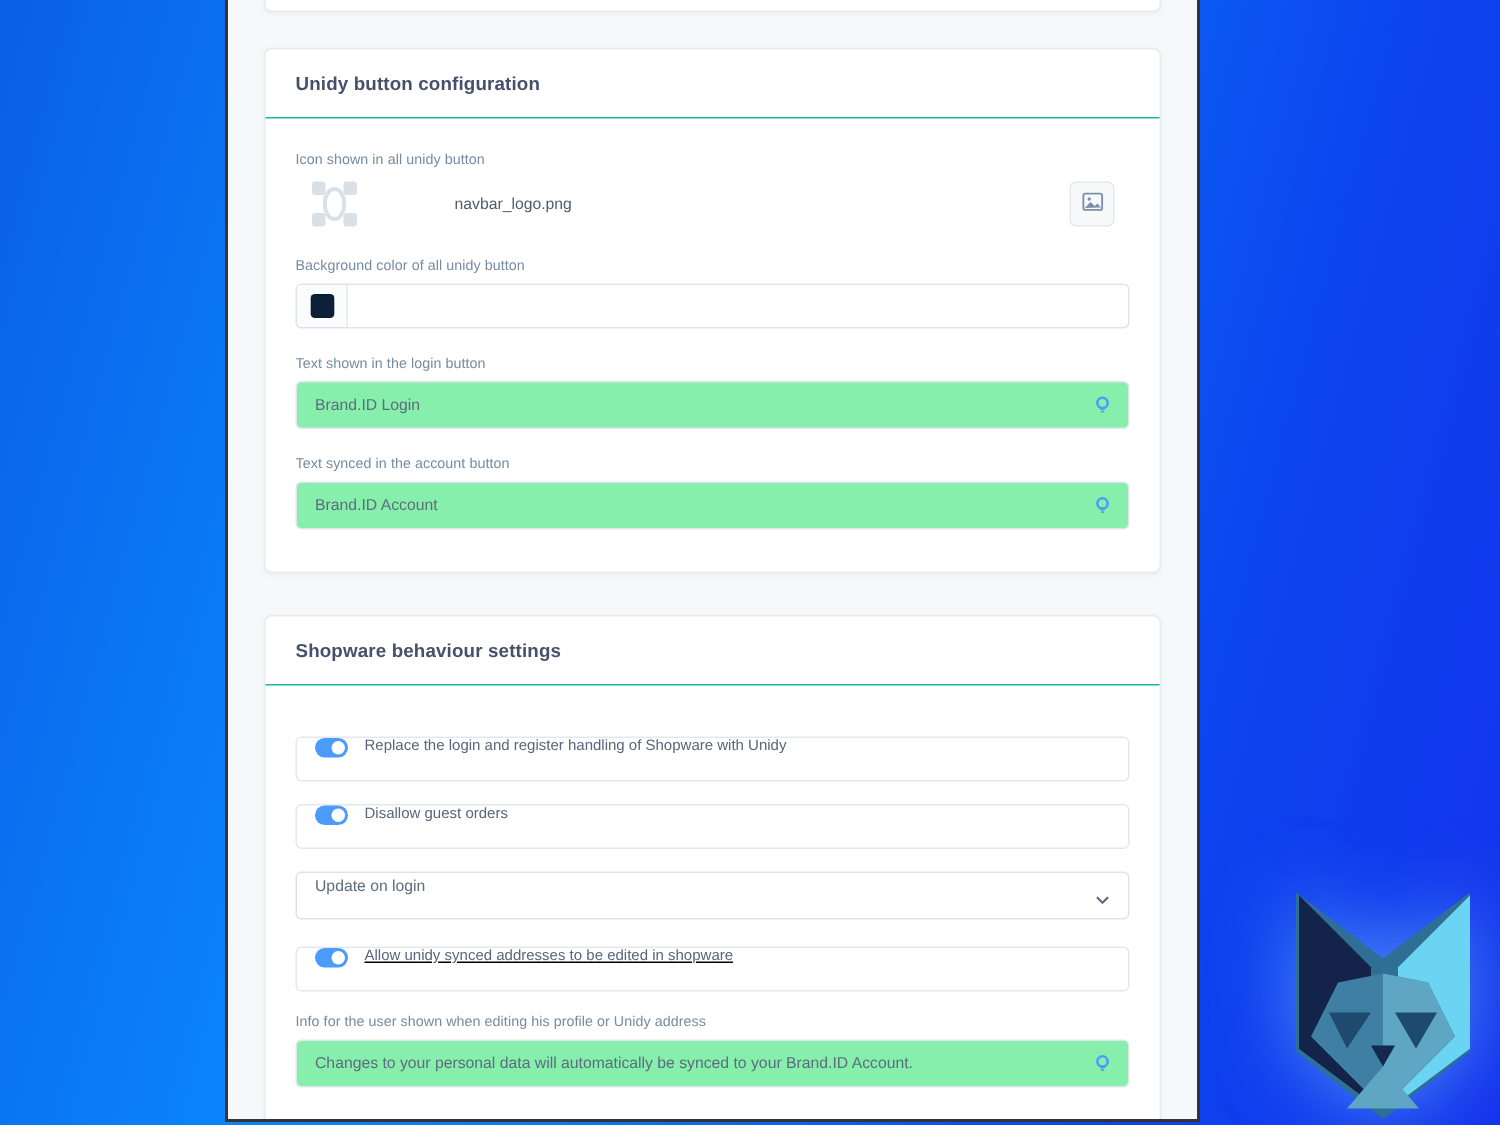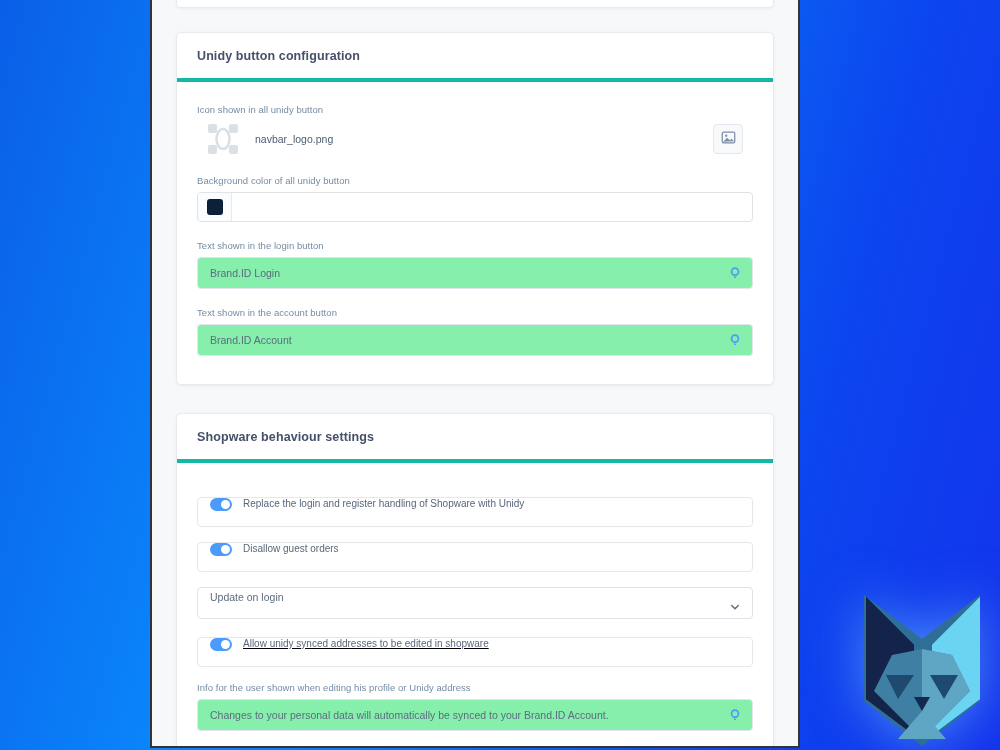--- a/index.html
+++ b/index.html
@@ -63,21 +63,21 @@
 
   .card-clipped-top {
     height: 10px;
     border-top: none;
     border-radius: 0 0 5px 5px;
     margin-top: -2px;
   }
 
   .card-header {
     padding: 16px 20px 15px 20px;
-    border-bottom: 4px solid #14b8a6;
+    border-bottom: 1px solid #14b8a6;
   }
 
   .card-title {
     font-size: 12.5px;
     font-weight: 700;
     color: #46506a;
     letter-spacing: 0.1px;
   }
 
   .card-body { padding: 22px 20px 28px 20px; }
@@ -112,20 +112,21 @@
     height: 36px;
     display: flex;
     align-items: center;
     justify-content: center;
     opacity: 0.30;
   }
 
   .media-name {
     font-size: 10.5px;
     color: #4d5d72;
+    margin-left: 48px;
   }
 
   .media-btn {
     width: 30px;
     height: 30px;
     background: #f7f9fb;
     border: 1px solid #e3e8ee;
     border-radius: 4px;
     display: flex;
     align-items: center;
@@ -344,21 +345,21 @@
               <svg width="12" height="12" viewBox="0 0 14 14">
                 <circle cx="7" cy="5.4" r="4" fill="none" stroke="#4d9bf7" stroke-width="2"></circle>
                 <rect x="5.2" y="9.4" width="3.6" height="1.5" rx="0.7" fill="#4d9bf7"></rect>
                 <rect x="5.7" y="11.4" width="2.6" height="1.4" rx="0.7" fill="#4d9bf7"></rect>
               </svg>
             </span>
           </div>
         </div>
 
         <div class="field">
-          <span class="field-label">Text shown in the account button</span>
+          <span class="field-label">Text synced in the account button</span>
           <div class="textfield">
             <span class="value">Brand.ID Account</span>
             <span class="inherit-icon">
               <svg width="12" height="12" viewBox="0 0 14 14">
                 <circle cx="7" cy="5.4" r="4" fill="none" stroke="#4d9bf7" stroke-width="2"></circle>
                 <rect x="5.2" y="9.4" width="3.6" height="1.5" rx="0.7" fill="#4d9bf7"></rect>
                 <rect x="5.7" y="11.4" width="2.6" height="1.4" rx="0.7" fill="#4d9bf7"></rect>
               </svg>
             </span>
           </div>

